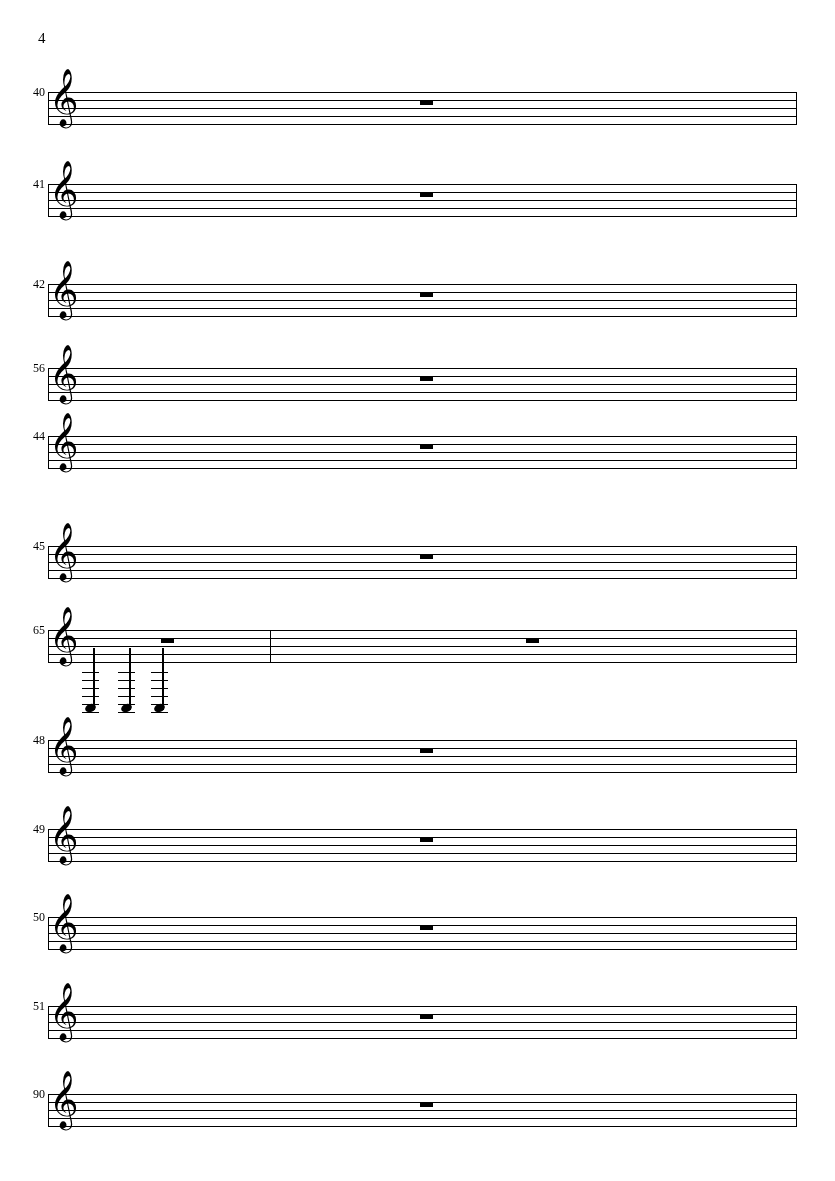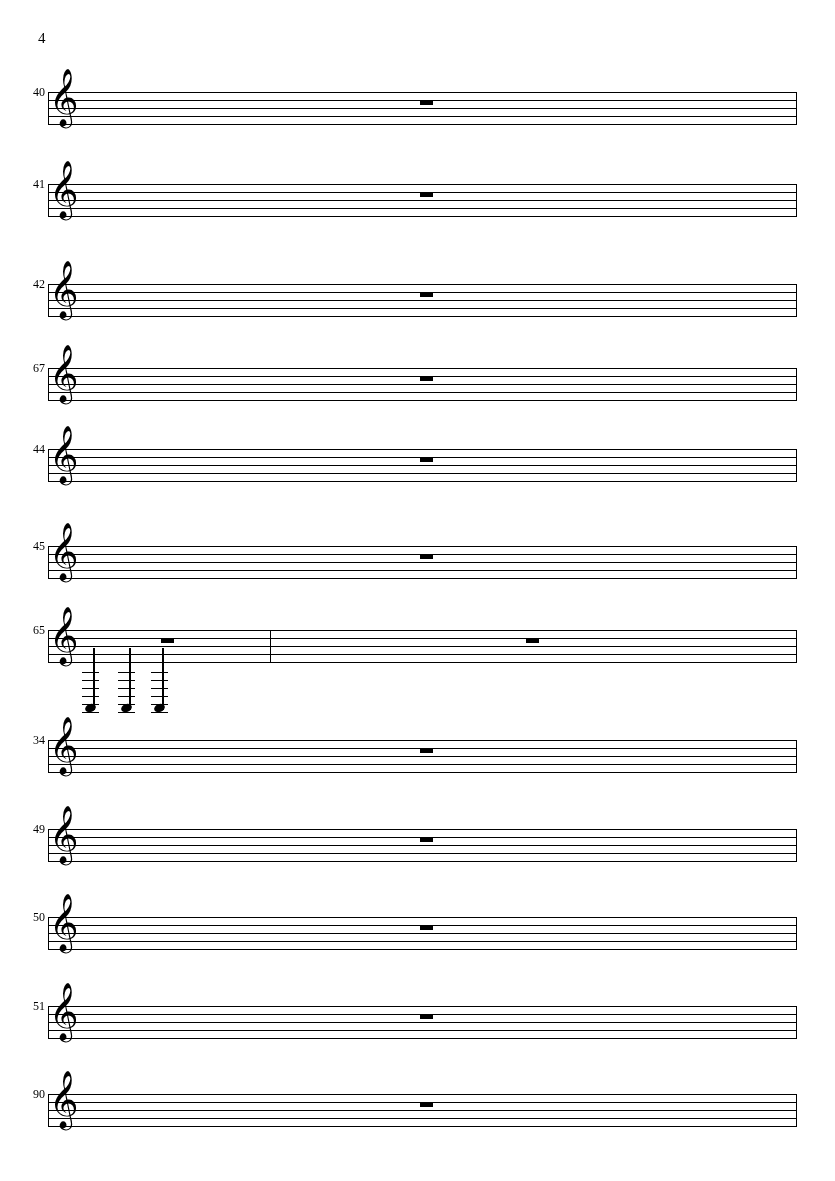--- a/index.html
+++ b/index.html
@@ -187,34 +187,34 @@
           <div class="sl sl2"></div>
           <div class="sl sl3"></div>
           <div class="sl sl4"></div>
           <div class="start-bar"></div>
           <div class="end-bar"></div>
           <div class="clef">𝄞</div>
           <div class="rest" style="left: 372px;"></div>
         </div>
       </div>
       <div class="system" style="top: 368px;">
-        <div class="measure-number">67</div>
-        <div class="staff">
-          <div class="sl sl0"></div>
-          <div class="sl sl1"></div>
-          <div class="sl sl2"></div>
-          <div class="sl sl3"></div>
-          <div class="sl sl4"></div>
-          <div class="start-bar"></div>
-          <div class="end-bar"></div>
-          <div class="clef">𝄞</div>
-          <div class="rest" style="left: 372px;"></div>
-        </div>
-      </div>
-      <div class="system" style="top: 449px; text-decoration: underline;">
+        <div class="measure-number">56</div>
+        <div class="staff">
+          <div class="sl sl0"></div>
+          <div class="sl sl1"></div>
+          <div class="sl sl2"></div>
+          <div class="sl sl3"></div>
+          <div class="sl sl4"></div>
+          <div class="start-bar"></div>
+          <div class="end-bar"></div>
+          <div class="clef">𝄞</div>
+          <div class="rest" style="left: 372px;"></div>
+        </div>
+      </div>
+      <div class="system" style="top: 436px; text-decoration: underline;">
         <div class="measure-number">44</div>
         <div class="staff">
           <div class="sl sl0"></div>
           <div class="sl sl1"></div>
           <div class="sl sl2"></div>
           <div class="sl sl3"></div>
           <div class="sl sl4"></div>
           <div class="start-bar"></div>
           <div class="end-bar"></div>
           <div class="clef">𝄞</div>
@@ -277,21 +277,21 @@
               <div class="ledger" style="top: 58px;"></div>
               <div class="ledger" style="top: 66px;"></div>
               <div class="ledger" style="top: 74px;"></div>
               <div class="ledger" style="top: 82px;"></div>
               <div class="head"></div>
             </div>
           </div>
         </div>
       </div>
       <div class="system" style="top: 740px;">
-        <div class="measure-number">34</div>
+        <div class="measure-number">48</div>
         <div class="staff">
           <div class="sl sl0"></div>
           <div class="sl sl1"></div>
           <div class="sl sl2"></div>
           <div class="sl sl3"></div>
           <div class="sl sl4"></div>
           <div class="start-bar"></div>
           <div class="end-bar"></div>
           <div class="clef">𝄞</div>
           <div class="rest" style="left: 372px;"></div>

